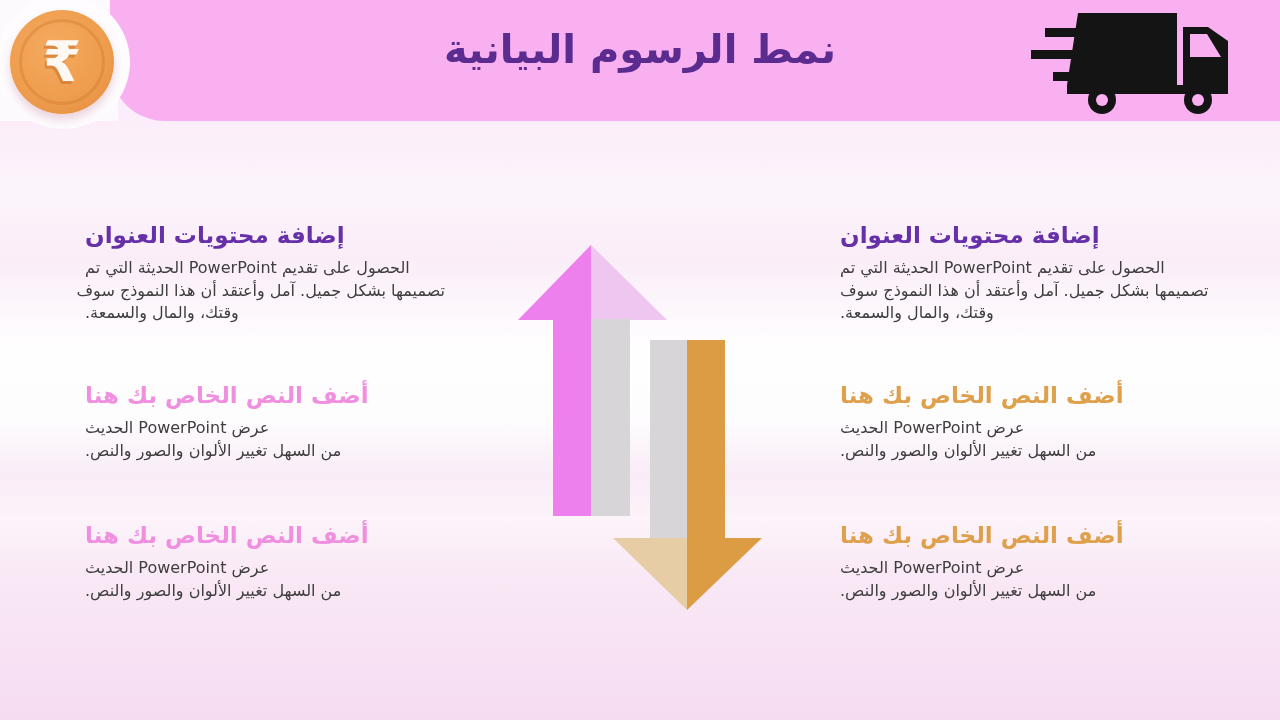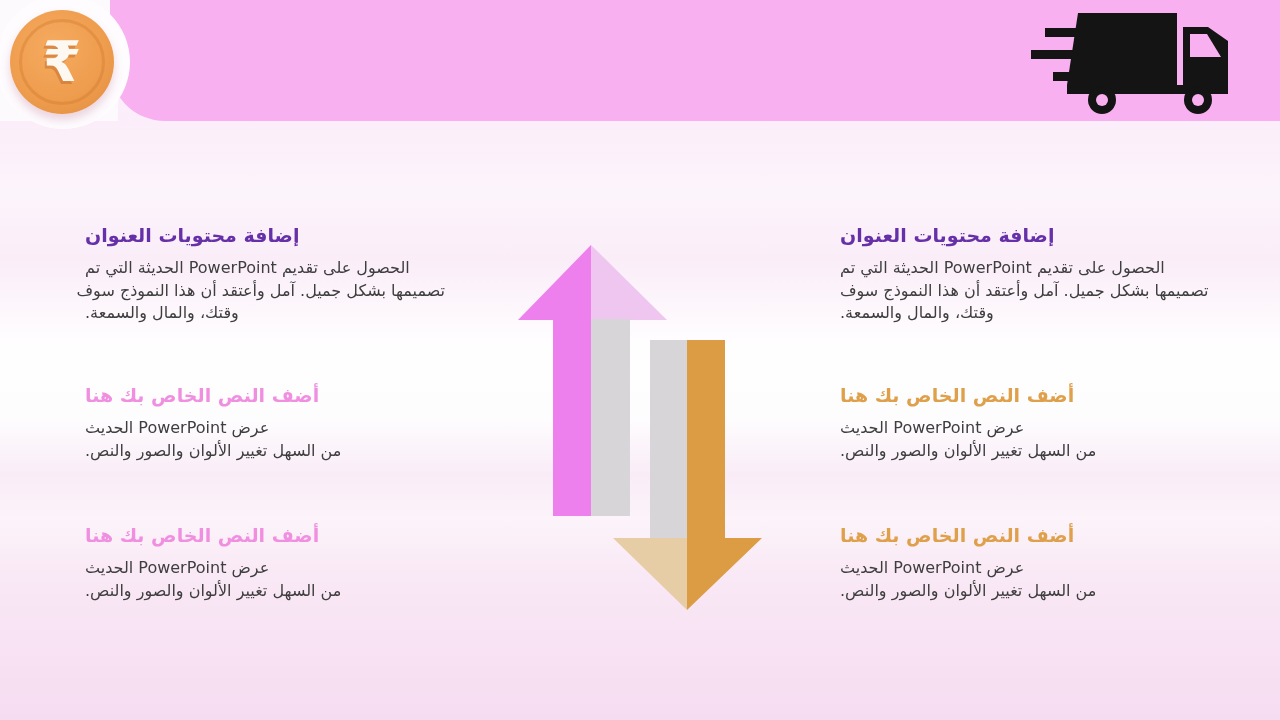--- a/index.html
+++ b/index.html
@@ -39,33 +39,34 @@
     text-shadow:-2px 3px 0 rgba(198,112,44,.55);
   }
   
   .truck{position:absolute;left:1015px;top:10px;}
   .arrows{position:absolute;left:0;top:0;pointer-events:none;}
   
   .tblock{position:absolute;direction:rtl;text-align:left;}
   .col-left .tblock{left:85px;width:360px;}
   .col-right .tblock{left:840px;width:385px;}
   .tb1{top:222px;} .tb2{top:382px;} .tb3{top:522px;}
-  .blk-heading{font-size:19px;font-weight:700;line-height:26px;margin-bottom:9px;white-space:nowrap;}
+  .blk-heading{font-size:23px;font-weight:700;line-height:26px;margin-bottom:9px;white-space:nowrap;}
   .h-purple{color:#6630a8;}
   .h-pink{color:#f08fe0;}
   .h-orange{color:#dfa04c;}
   .body-line{font-size:16px;line-height:22.5px;color:#3e3e3e;white-space:nowrap;}
 </style>
 </head>
 <body>
 
 <div class="slide">
 
   <div class="corner-white"></div>
   <div class="banner"></div>
+  <h1 class="slide-title">نمط الرسوم البيانية</h1>
 
   <div class="coin-halo"></div>
   <div class="coin">
     <div class="coin-ring"></div>
     <span class="rupee">₹</span>
   </div>
 
   <svg class="truck" width="220" height="108" viewBox="0 0 220 108">
     <g fill="#141414">
       <rect x="30" y="18" width="44" height="9"></rect>

